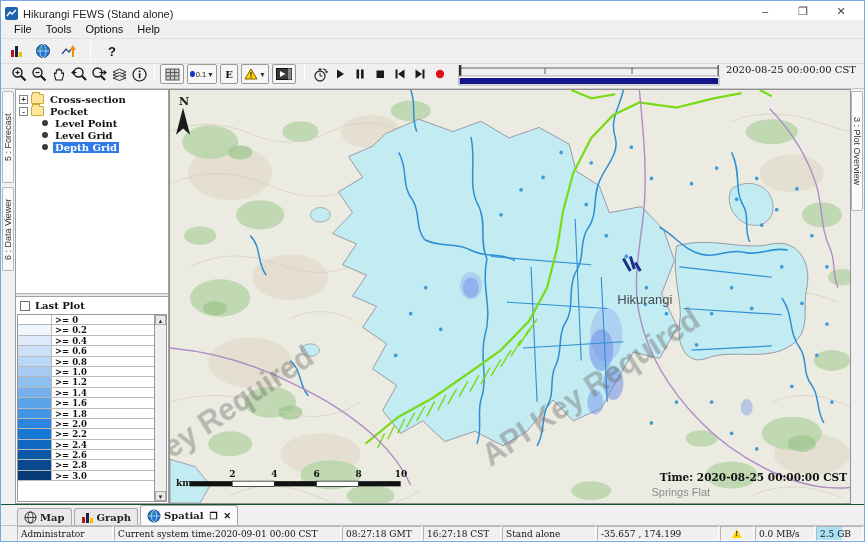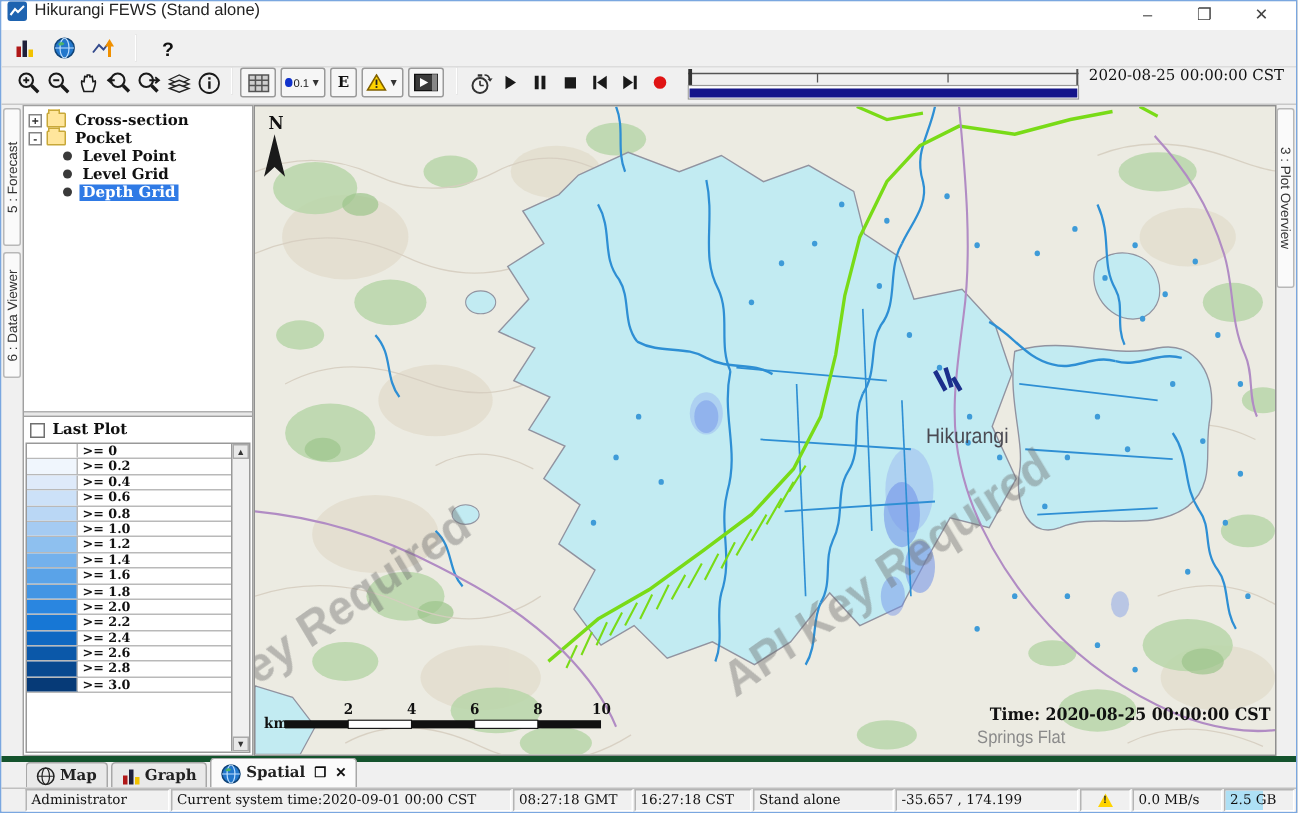--- a/index.html
+++ b/index.html
@@ -2,21 +2,21 @@
 <html><head>
 <meta charset="utf-8">
 <style>
   * { margin:0; padding:0; box-sizing:border-box; }
   html,body { width:865px; height:542px; overflow:hidden; background:#d4d0c8;
     font-family:"Liberation Sans", sans-serif; }
   .window { width:865px; height:542px; display:flex; flex-direction:column;
     background:#f0f0f0; border:1px solid #7aa7e0; }
 
   
-  .titlebar { height:19px; background:#ffffff; display:flex; align-items:flex-start; padding:0 4px; flex:none; }
+  .titlebar { height:19px; background:#ffffff; display:flex; align-items:flex-end; padding:0 4px; flex:none; }
   .app-icon { width:13px; height:13px; background:#1e63b0; border-radius:2px; margin-right:5px; position:relative; flex:none; }
   .app-icon svg { position:absolute; inset:0; }
   .title-text { font-size:11px; color:#222; }
   .win-controls { margin-left:auto; display:flex; }
   .win-btn { width:38px; height:18px; text-align:center; font-size:11px; color:#444; line-height:18px; }
 
   
   .menubar { height:19px; background:#f0f0f0; display:flex; align-items:center; padding-left:6px; flex:none; border-bottom:1px solid #e0e0e0; }
   .menu-item { font-size:11px; color:#111; padding:2px 7px; }
 
@@ -64,21 +64,21 @@
   .legend-row { display:flex; height:10.4px; flex:none; border-bottom:1px solid #b9b9b9; }
   .legend-swatch { width:34px; flex:none; border-right:1px solid #b9b9b9; }
   .legend-label { flex:1; font-size:8.5px; font-family:"DejaVu Serif", serif; color:#111; padding-left:3px; line-height:10px; font-weight:600; }
   .legend-scroll { width:12px; flex:none; background:#f0f0f0; border-left:1px solid #999; display:flex; flex-direction:column; justify-content:space-between; }
   .scroll-btn { height:10px; font-size:6px; text-align:center; line-height:10px; color:#333; border:1px solid #aaa; background:#e8e8e8; }
 
   .map-area { flex:1; position:relative; border:1px solid #909090; overflow:hidden; background:#ecebe2; }
   .map-area svg.mapsvg { width:100%; height:100%; display:block; }
 
   
-  .bottom-tabs { height:21px; flex:none; background:#f0f0f0; display:flex; align-items:flex-end; padding-left:16px; gap:2px; border-top:4px solid #14532d; }
+  .bottom-tabs { height:21px; flex:none; background:#f0f0f0; display:flex; align-items:flex-end; padding-left:16px; gap:2px; border-top:1px solid #14532d; }
   .btab { display:flex; align-items:center; gap:3px; border:1px solid #a8a8a8; border-bottom:none; border-radius:3px 3px 0 0; background:#e9e9e9; height:17px; padding:0 6px; font-size:10px; font-family:"DejaVu Serif", serif; font-weight:600; color:#222; }
   .btab.active { background:#fbfbfb; height:20px; }
   .btab .mini { font-size:9px; margin-left:3px; color:#111; }
   .logs-row { height:20px; flex:none; background:#f0f0f0; display:flex; align-items:center; padding-left:16px; border-top:1px solid #d8d8d8; }
   .logs-btn { height:15px; border:1px solid #9a9a9a; background:#f4f4f4; border-radius:2px; font-size:9.5px; font-family:"DejaVu Serif", serif; font-weight:600; color:#222; padding:0 6px; line-height:13px; }
 
   
   .statusbar { height:16px; flex:none; background:#f0f0f0; display:flex; border-top:1px solid #c0c0c0; font-family:"DejaVu Serif", serif;padding-left:16px; }
   .st-cell { border:1px solid #b4b4b4; border-right-color:#fff; border-bottom-color:#fff; margin-right:1px; font-size:9px; color:#111; display:flex; align-items:center; padding:0 3px; white-space:nowrap; overflow:hidden; flex:none; }
   .mem-cell { position:relative; }
@@ -99,20 +99,26 @@
         </svg>
     </span>
     <span class="title-text">Hikurangi FEWS  (Stand alone)</span>
     <span class="win-controls">
       <span class="win-btn">–</span>
       <span class="win-btn">❐</span>
       <span class="win-btn">✕</span>
     </span>
   </div>
 
+  <div class="menubar">
+    <span class="menu-item">File</span>
+    <span class="menu-item">Tools</span>
+    <span class="menu-item">Options</span>
+    <span class="menu-item">Help</span>
+  </div>
 
   <div class="toolbar1">
     <span class="tb-icon">
       <svg width="16" height="16">
           <rect x="2" y="7" width="3" height="7" fill="#b01818"></rect>
           <rect x="6" y="3" width="3" height="11" fill="#20203a"></rect>
           <rect x="10" y="9" width="3" height="5" fill="#f2c200"></rect>
         </svg>
     </span>
     <span class="tb-icon">

